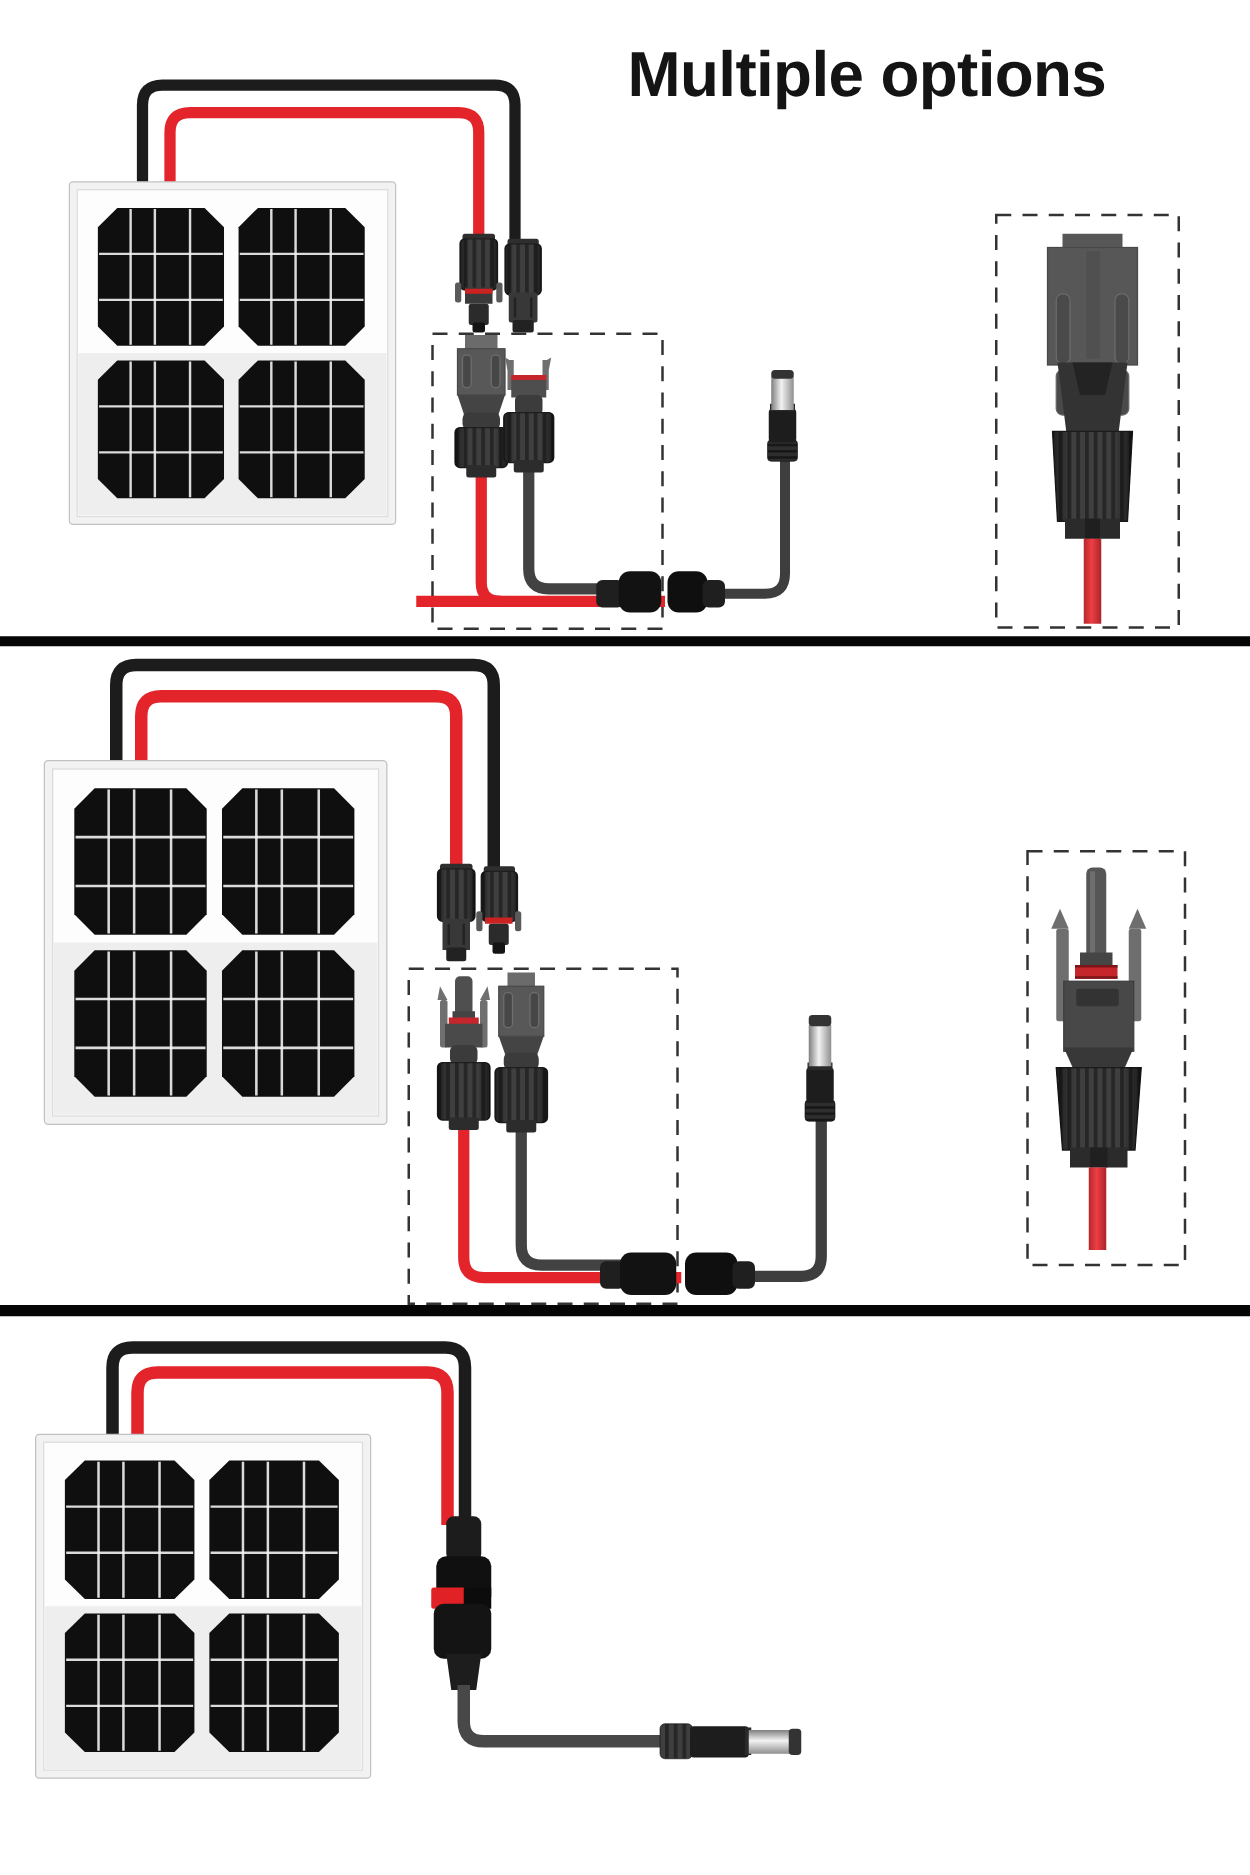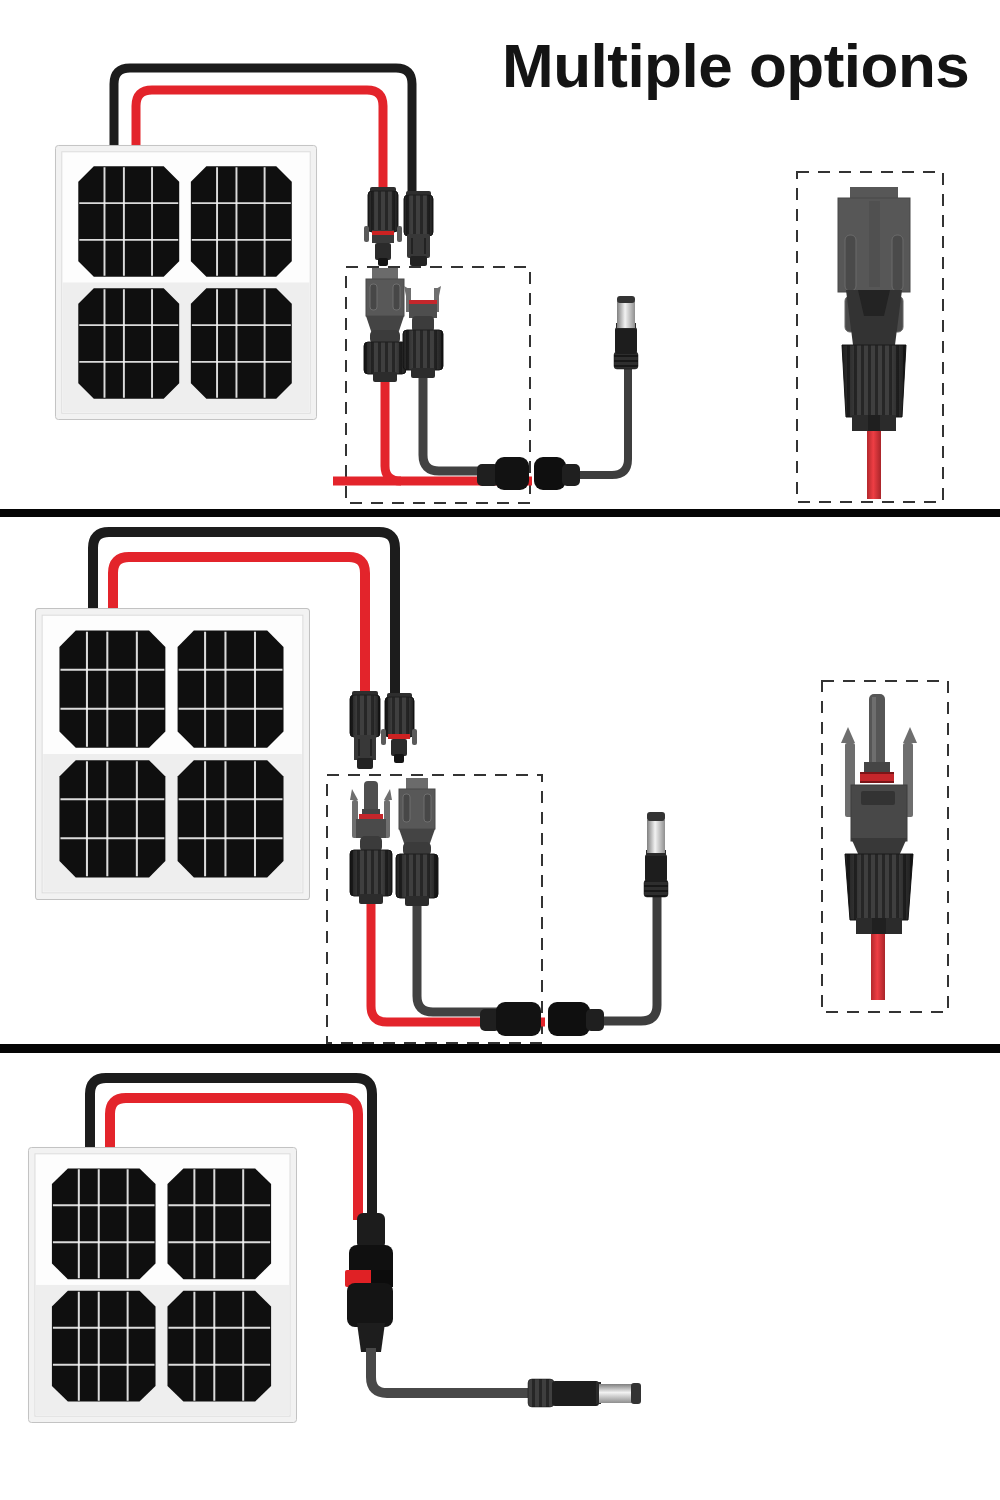--- a/index.html
+++ b/index.html
@@ -1,20 +1,20 @@
 <!DOCTYPE html>
 <html><head>
 <meta charset="utf-8">
 <style>
   html,body{margin:0;padding:0;background:#ffffff;font-family:"Liberation Sans",sans-serif;}
   .stage{position:relative;width:1000px;height:1500px;background:#ffffff;overflow:hidden;}
   .stage svg{position:absolute;left:0;top:0;}
   .title{
     position:absolute;left:502px;top:30px;width:470px;
-    font-size:62px;font-weight:700;color:#141414;letter-spacing:-0.5px;
+    font-size:51px;font-weight:700;color:#141414;letter-spacing:-0.5px;
     white-space:nowrap;
   }
 </style>
 </head>
 <body>
 
 <div class="stage">
 
 <svg width="1000" height="1500" viewBox="0 0 1000 1500">
   <defs>

